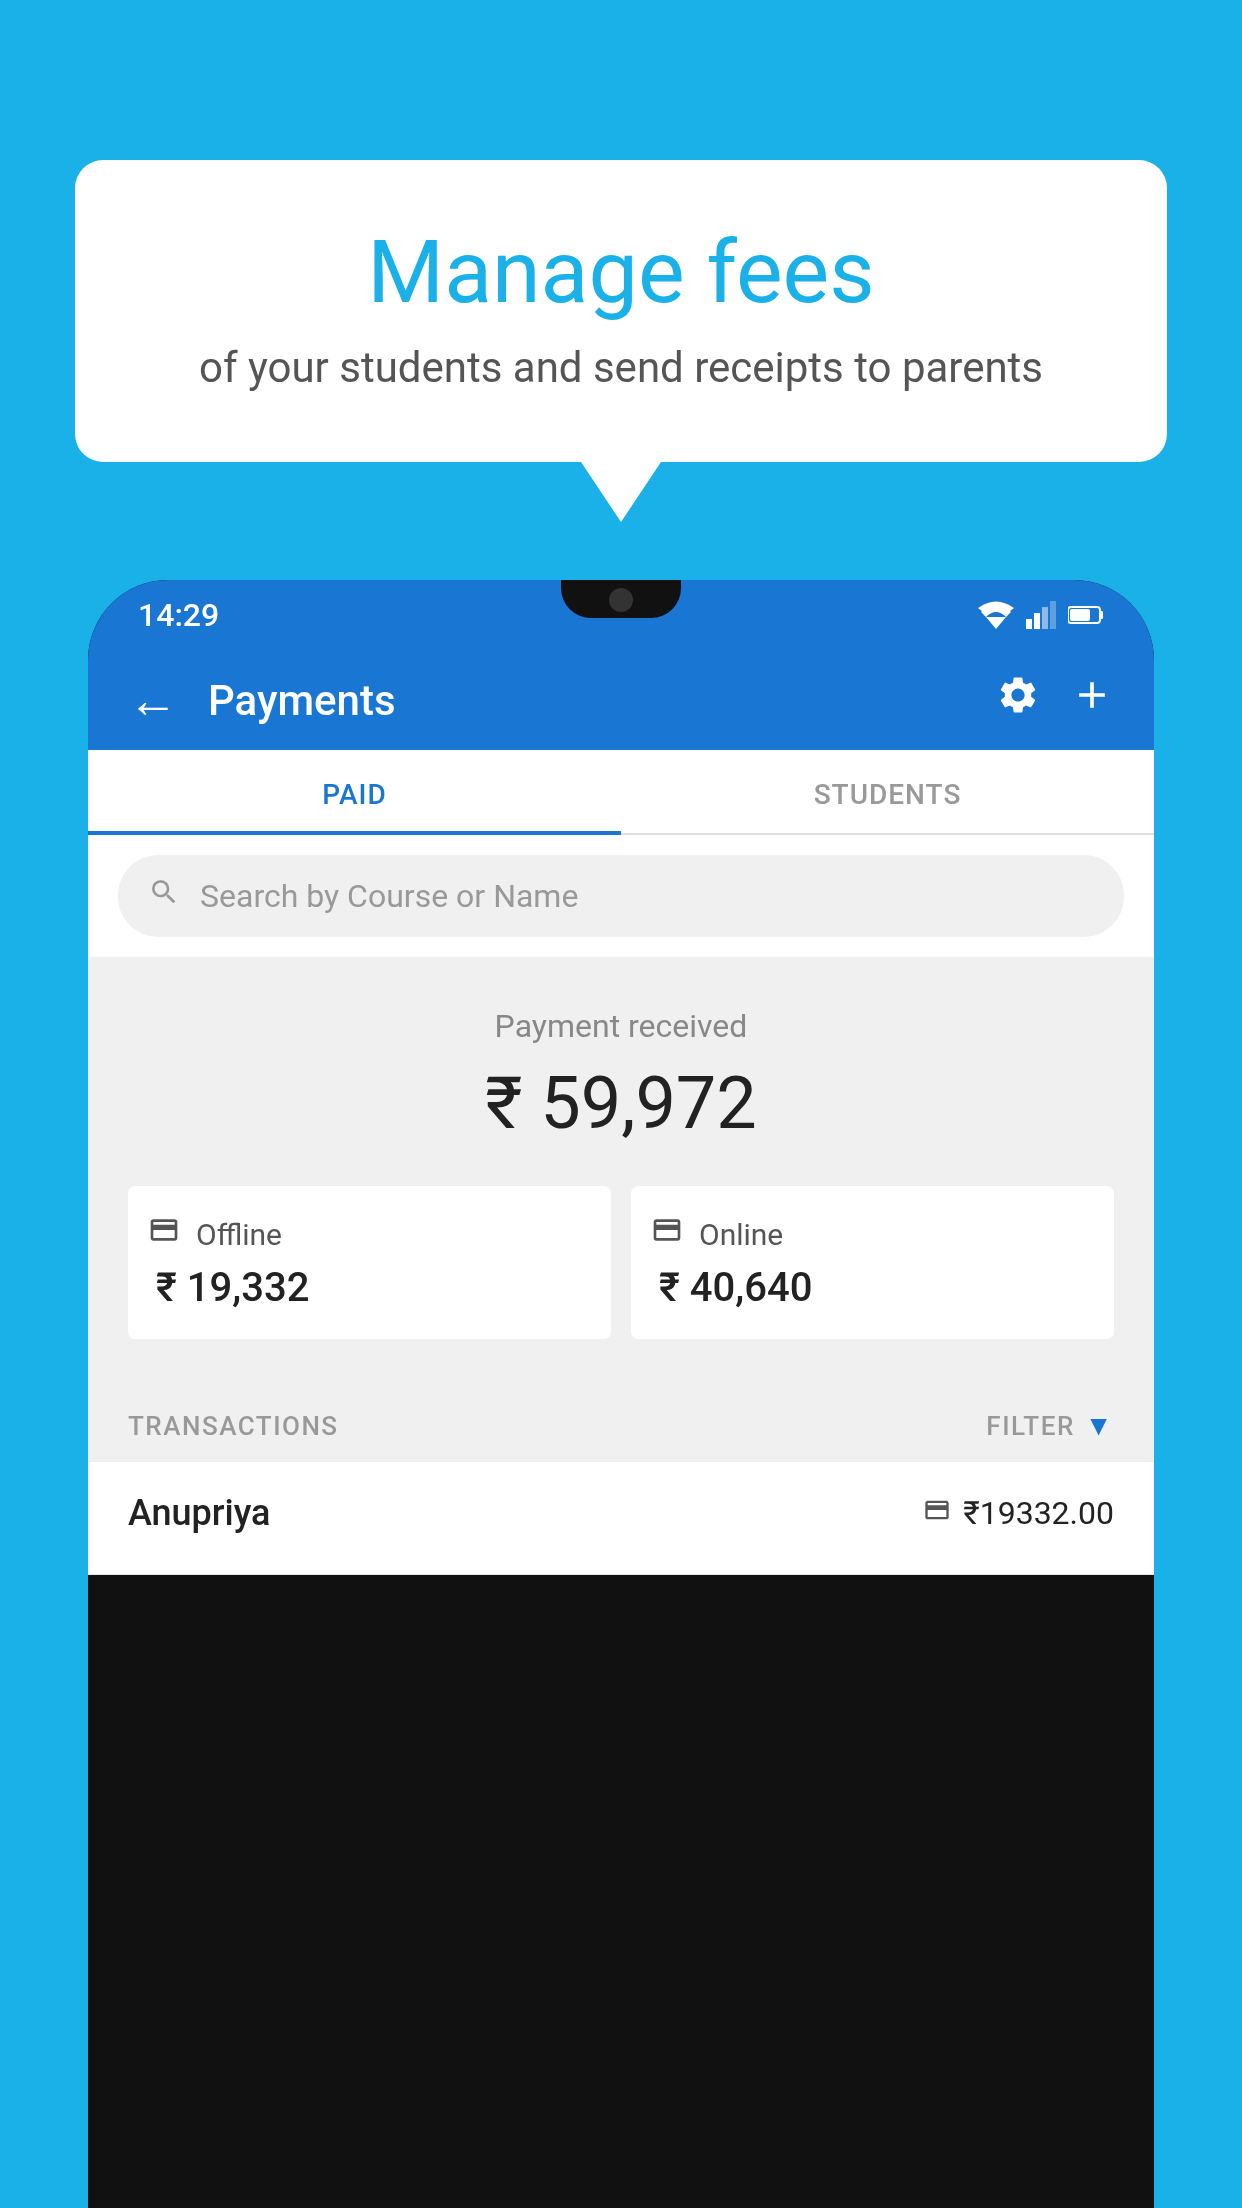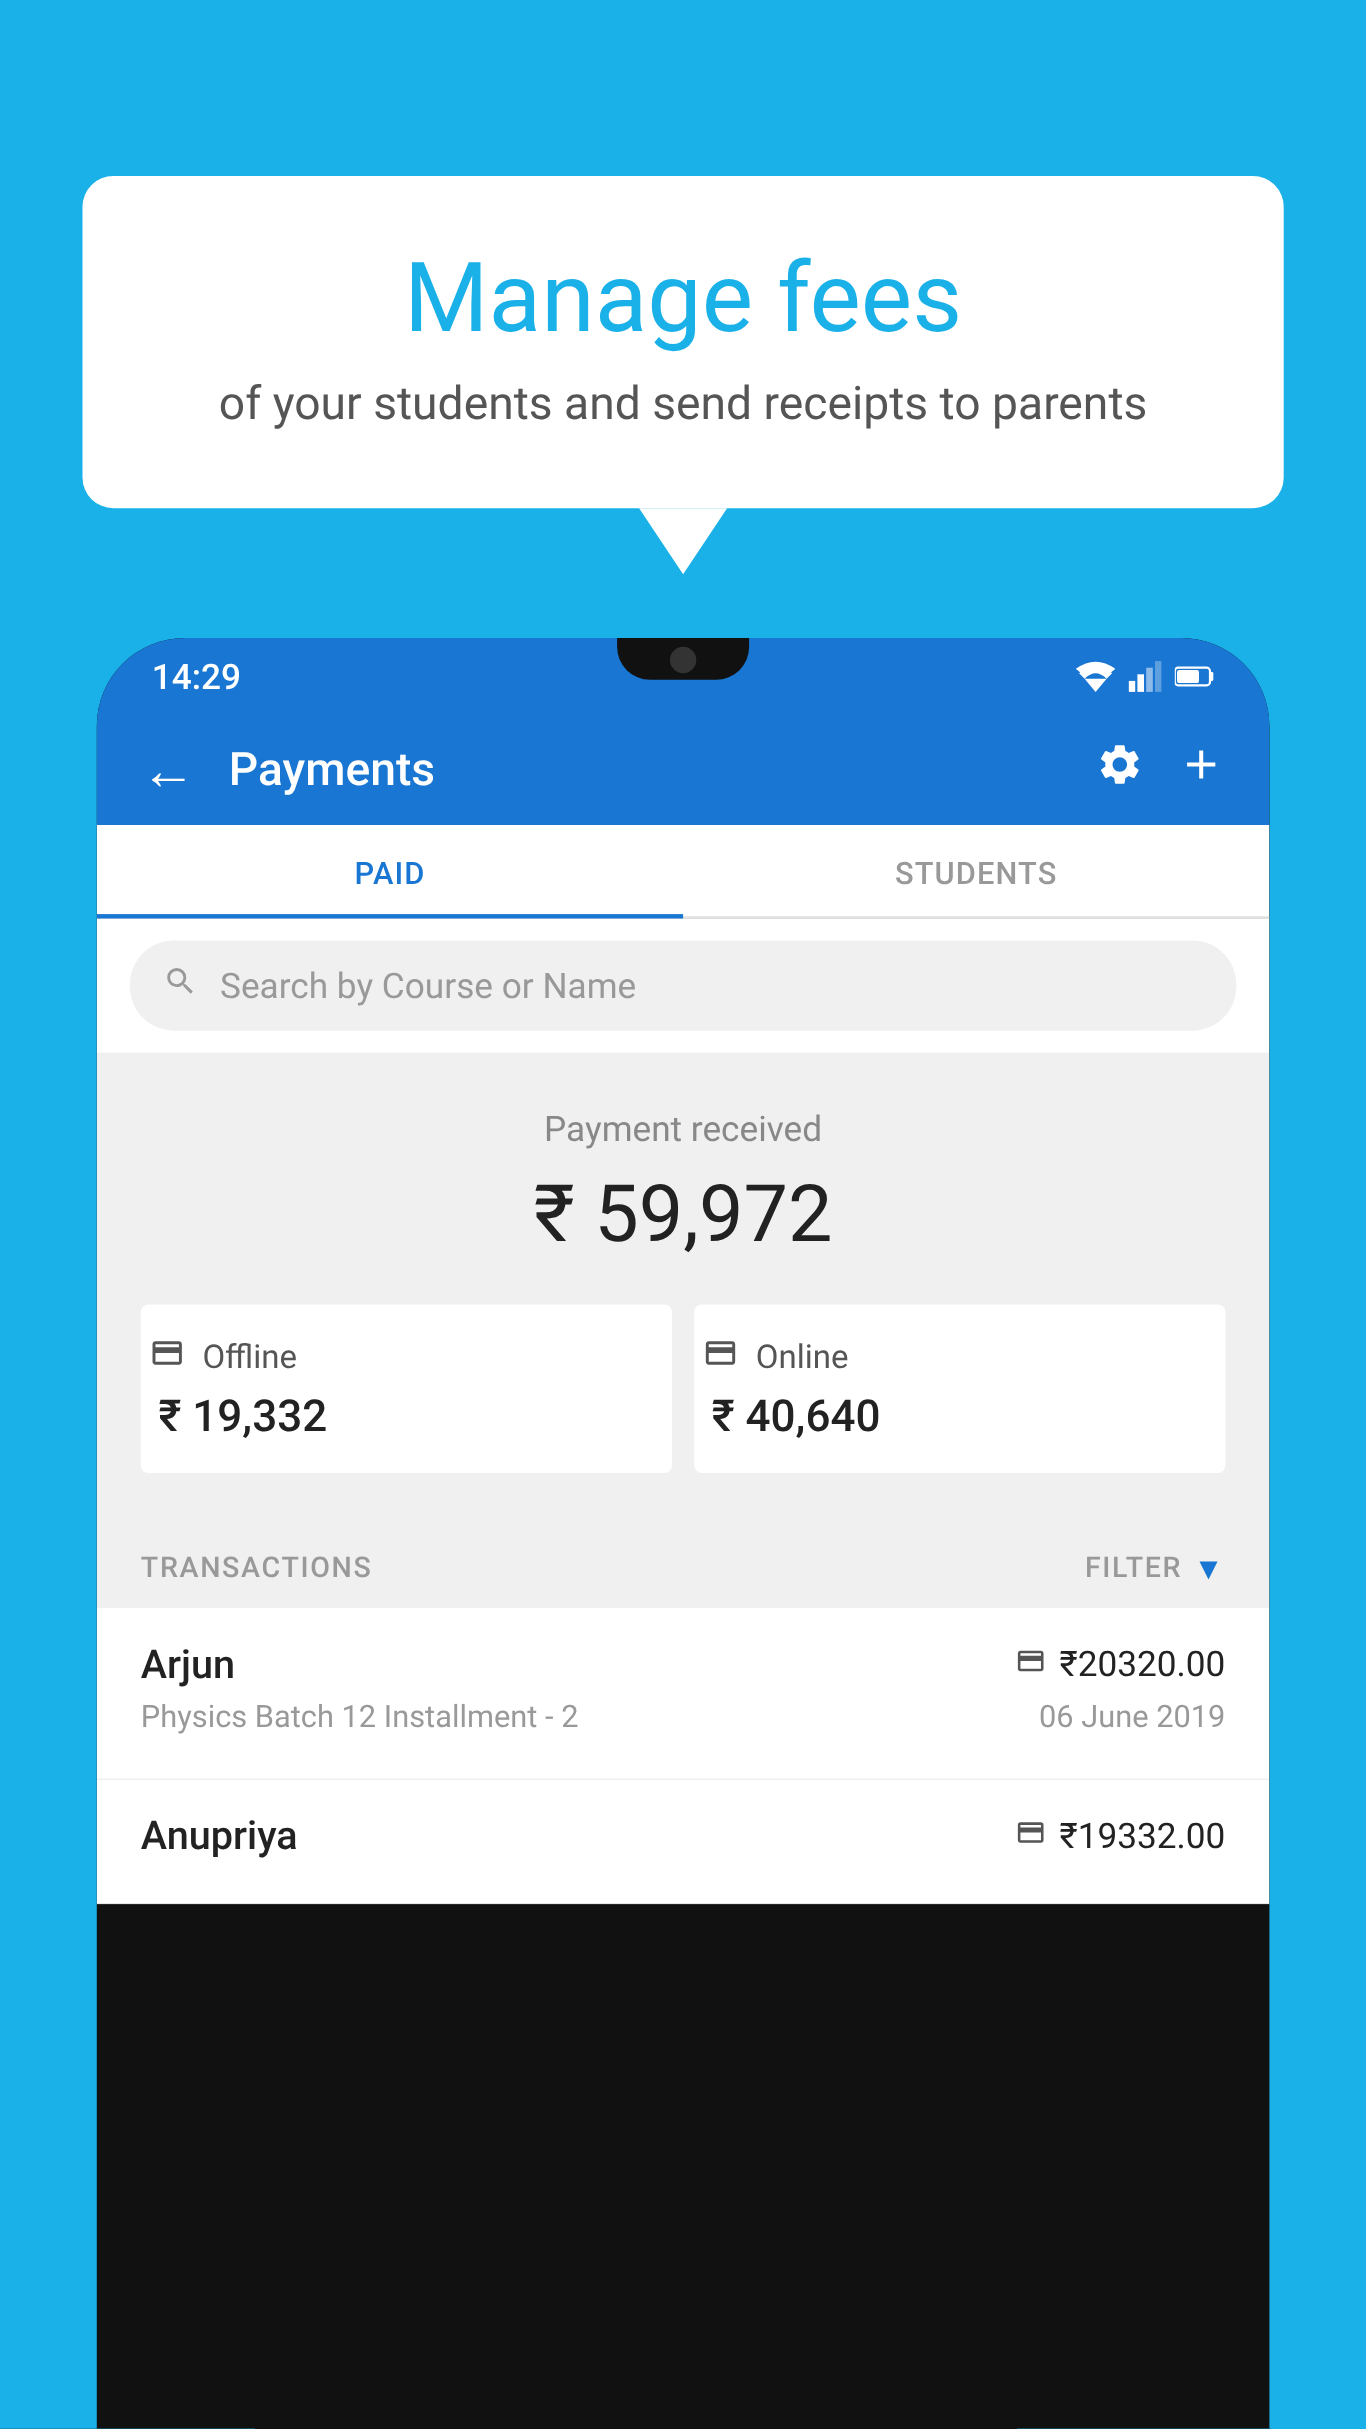--- a/index.html
+++ b/index.html
@@ -239,21 +239,21 @@
 
     .payment-cards {
       display: flex;
       gap: 20px;
     }
 
     .payment-card {
       flex: 1;
       background: white;
       border-radius: 7px;
-      padding: 28px 8px;
+      padding: 28px 20px;
       text-align: left;
     }
 
     .payment-card-header {
       display: flex;
       align-items: center;
       gap: 16px;
       margin-bottom: 10px;
     }
 
@@ -462,37 +462,20 @@
     </div>
 
     <div class="transactions-header">
       <span class="transactions-label">TRANSACTIONS</span>
       <div class="filter-btn">
         <span>FILTER</span>
         <span class="filter-icon">▼</span>
       </div>
     </div>
 
-    <div class="transaction-item">
-      <div class="transaction-row">
-        <span class="transaction-name">Arjun</span>
-        <div class="transaction-amount-row">
-          <span class="transaction-type-icon">
-            <svg width="28" height="28" viewBox="0 0 24 24" fill="#555">
-              <path d="M20 4H4c-1.11 0-1.99.89-1.99 2L2 18c0 1.11.89 2 2 2h16c1.11 0 2-.89 2-2V6c0-1.11-.89-2-2-2zm0 14H4v-6h16v6zm0-10H4V6h16v2z"></path>
-            </svg>
-          </span>
-          <span class="transaction-amount">₹20320.00</span>
-        </div>
-      </div>
-      <div class="transaction-row">
-        <span class="transaction-detail">Physics Batch 12 Installment - 2</span>
-        <span class="transaction-date">06 June 2019</span>
-      </div>
-    </div>
 
     <div class="transaction-item">
       <div class="transaction-row">
         <span class="transaction-name">Anupriya</span>
         <div class="transaction-amount-row">
           <span class="transaction-type-icon">
             <svg width="28" height="28" viewBox="0 0 24 24" fill="#555">
               <path d="M20 4H4c-1.11 0-2 .89-2 2v12c0 1.11.89 2 2 2h16c1.11 0 2-.89 2-2V6c0-1.11-.89-2-2-2zm0 14H4v-6h16v6zm0-10H4V6h16v2z"></path>
             </svg>
           </span>

